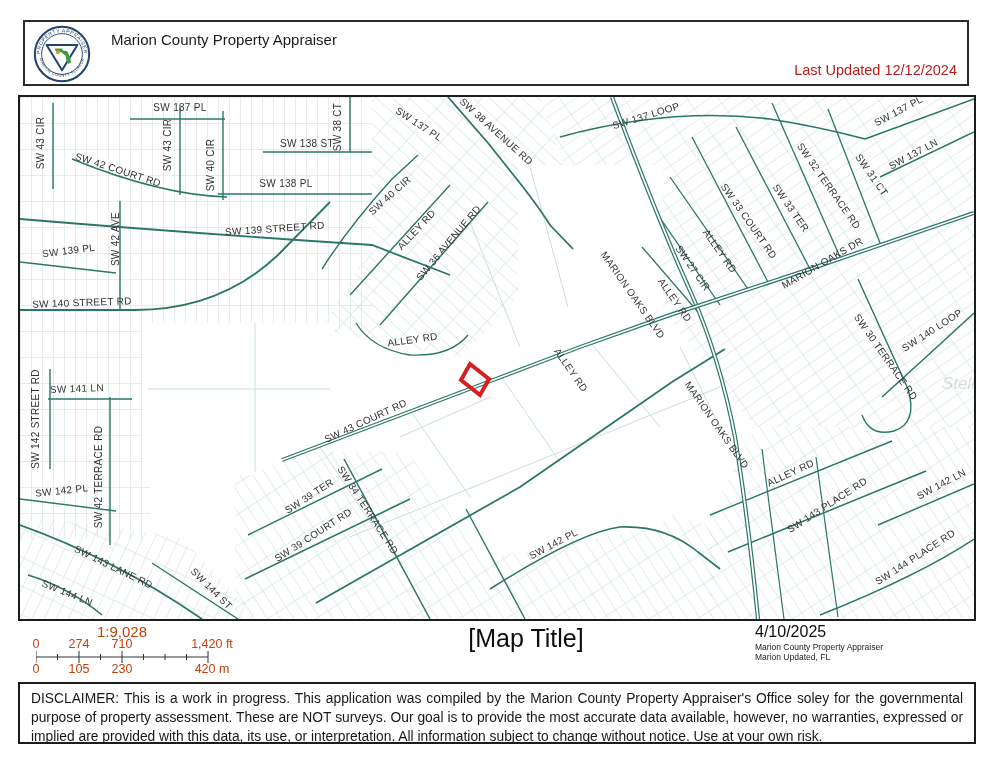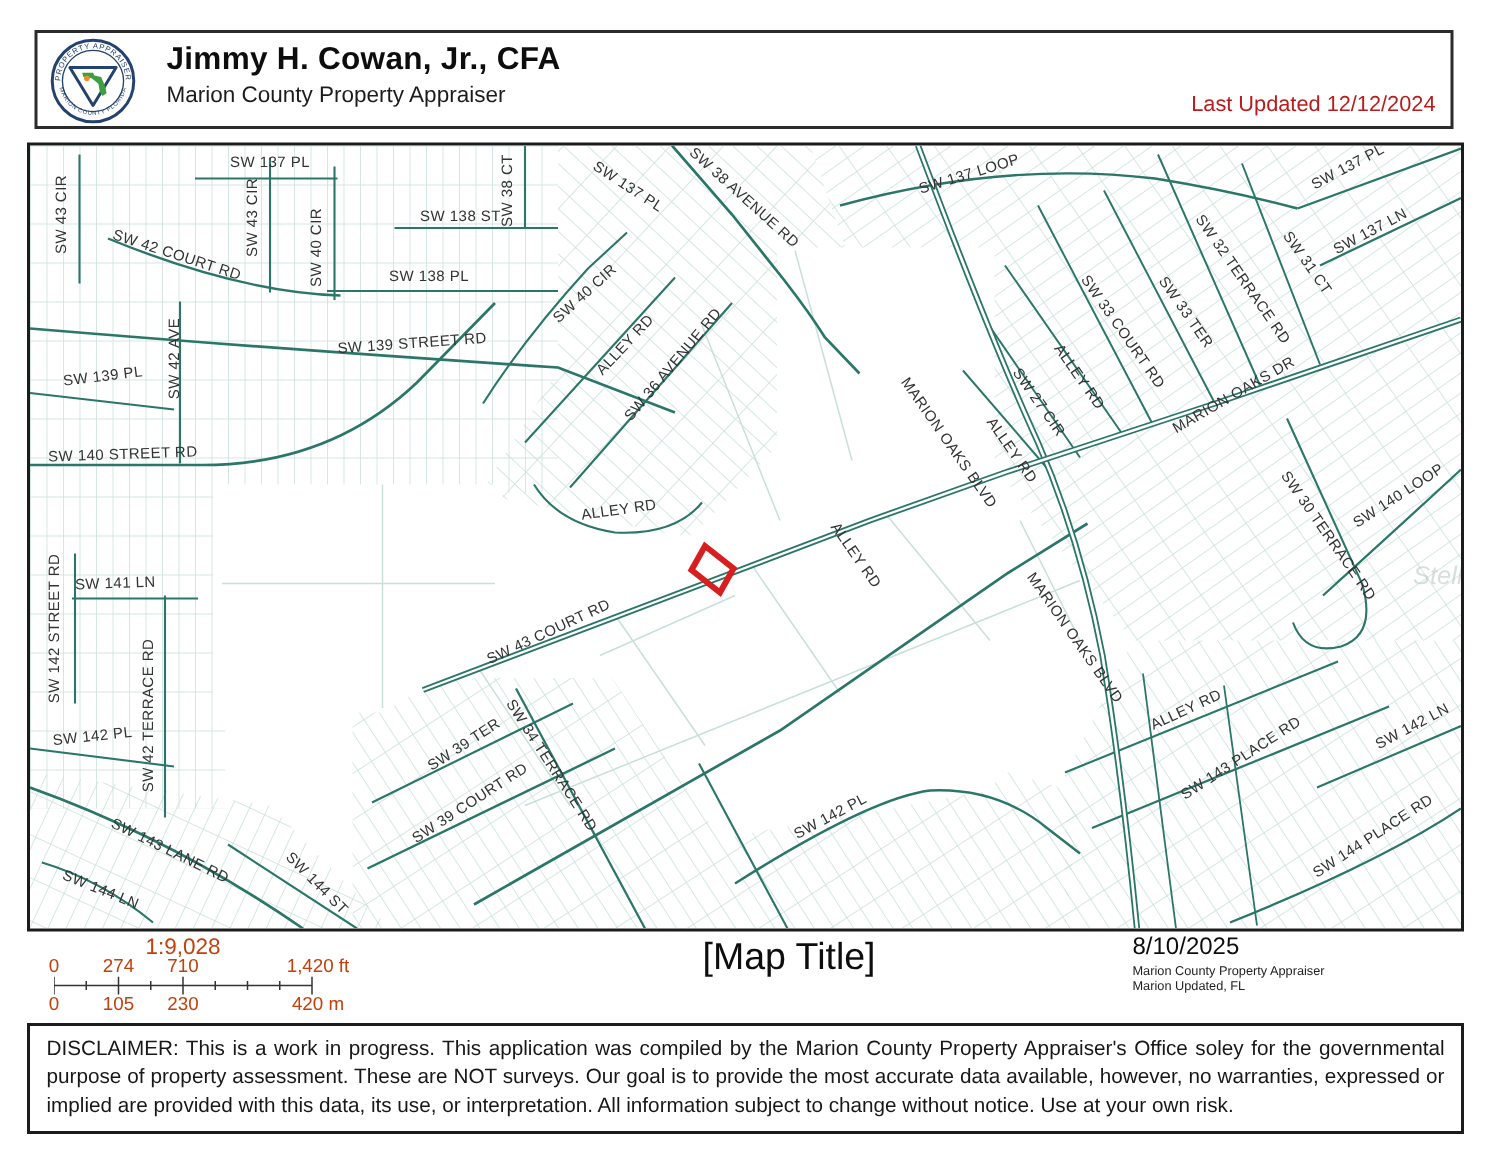--- a/index.html
+++ b/index.html
@@ -38,21 +38,21 @@
   .map-title{
     position:absolute;left:526px;top:624px;transform:translateX(-50%);
     font-size:25px;color:#0d0d0d;white-space:nowrap;
   }
   .date-block{position:absolute;left:755px;top:623px;line-height:1.15;}
   .print-date{font-size:16px;color:#0d0d0d;}
   .agency{font-size:8.5px;color:#222;margin-top:2px;}
   .agency2{font-size:8.5px;color:#222;}
   
   .disclaimer-box{
-    position:absolute;left:18px;top:682px;width:958px;height:74px;
+    position:absolute;left:18px;top:682px;width:958px;height:62px;
     border:2px solid #1c1c1c;box-sizing:border-box;background:#fff;
     padding:6px 11px;font-size:13.8px;line-height:1.37;color:#181818;text-align:justify;
   }
 </style>
 </head>
 <body>
 
 <div class="header-box">
   <svg class="seal" viewBox="0 0 64 64">
     <circle cx="32" cy="32" r="30" fill="#fff" stroke="#24426e" stroke-width="2.2"></circle>
@@ -65,21 +65,20 @@
       <textPath href="#arcT" startOffset="50%" text-anchor="middle">PROPERTY APPRAISER</textPath>
     </text>
     <text font-size="4.4" fill="#24426e" font-family="Liberation Sans, sans-serif" letter-spacing="0.5">
       <textPath href="#arcB" startOffset="50%" text-anchor="middle">MARION COUNTY FLORIDA</textPath>
     </text>
     <path d="M15 22 L49 22 L32 50 Z" fill="#fff" stroke="#24426e" stroke-width="2.2" stroke-linejoin="round"></path>
     <path d="M24 26 l8 0 1 2 5 1 3 7 1 5 -3 2 -2 -3 -1 -6 -5 -4 -6 -1 z" fill="#3f9d42"></path>
     <circle cx="27.5" cy="30" r="2.1" fill="#e8912a"></circle>
   </svg>
   <div class="titles">
-    <div class="app-title">Jimmy H. Cowan, Jr., CFA</div>
     <div class="app-subtitle">Marion County Property Appraiser</div>
   </div>
   <div class="last-updated">Last Updated 12/12/2024</div>
 </div>
 
 <div class="map-frame">
   <svg id="map-svg" width="954" height="522" viewBox="0 0 954 522">
       <defs>
         <pattern id="pg0" width="11" height="26" patternUnits="userSpaceOnUse" patternTransform="rotate(0)">
           <path d="M0 0H11M0 0V26" stroke="#c9e0da" stroke-width="1" fill="none"></path>
@@ -237,20 +236,20 @@
   </svg>
   <span class="num mt p0">0</span>
   <span class="num mt p1">105</span>
   <span class="num mt p2">230</span>
   <span class="num mt p3">420 m</span>
 </div>
 
 <div class="map-title">[Map Title]</div>
 
 <div class="date-block">
-  <div class="print-date">8/10/2025</div>
+  <div class="print-date">4/10/2025</div>
   <div class="agency">Marion County Property Appraiser</div>
   <div class="agency2">Marion Updated, FL</div>
 </div>
 
 <div class="disclaimer-box">
   <span>DISCLAIMER: This is a work in progress. This application was compiled by the Marion County Property Appraiser's Office soley for the governmental purpose of property assessment. These are NOT surveys. Our goal is to provide the most accurate data available, however, no warranties, expressed or implied are provided with this data, its use, or interpretation. All information subject to change without notice. Use at your own risk.</span>
 </div>
 
 </body></html>

